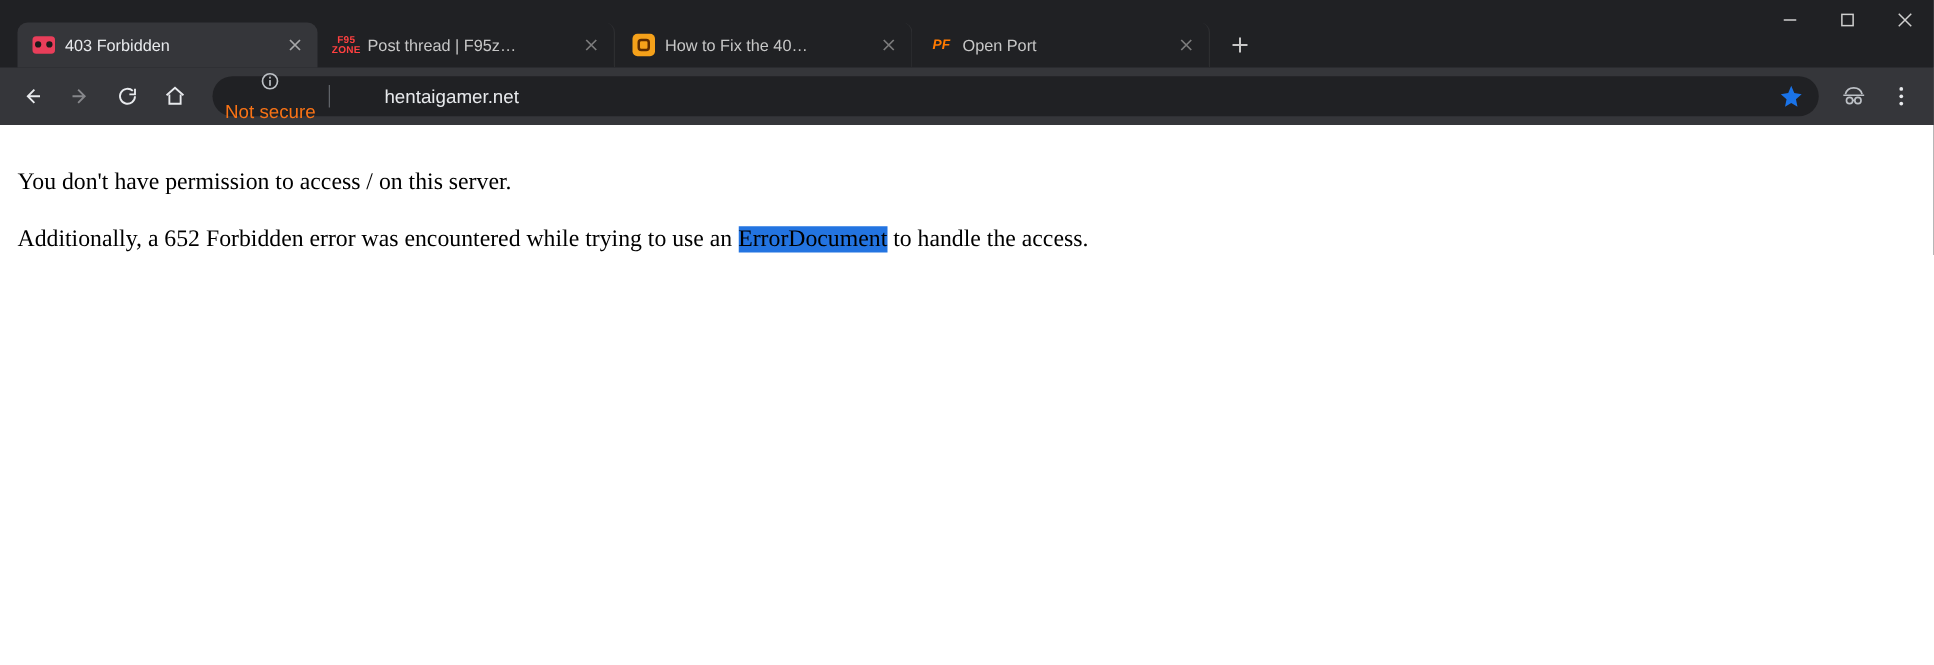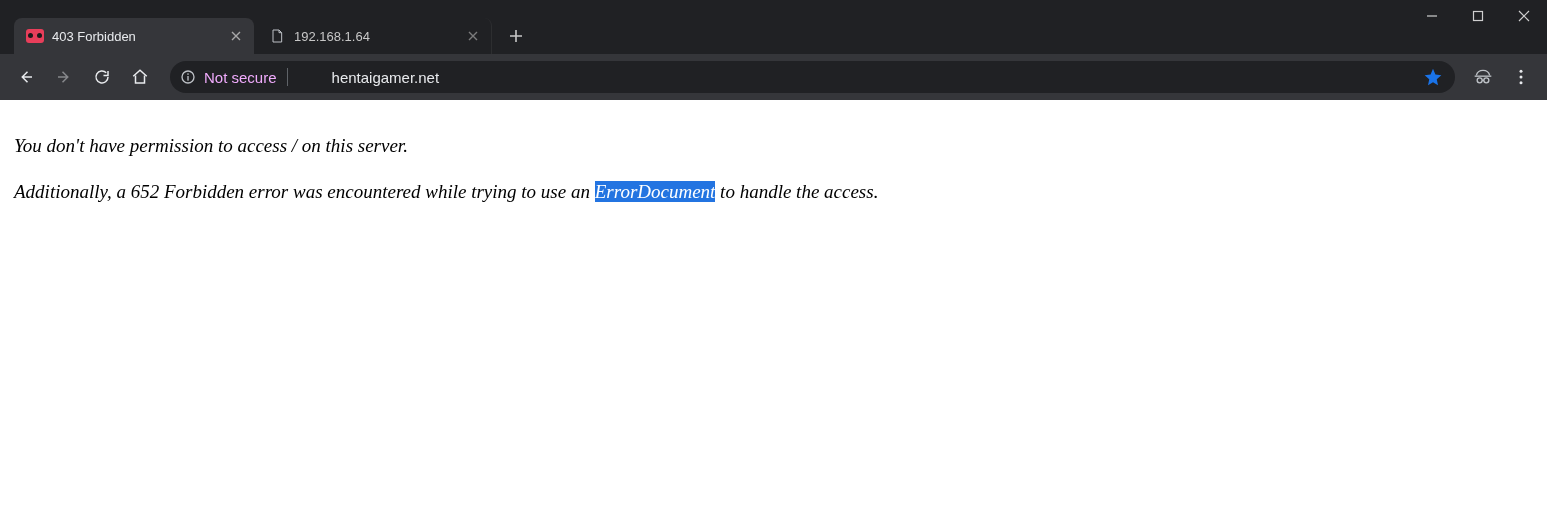--- a/index.html
+++ b/index.html
@@ -33,35 +33,35 @@
   .toolbar { height: 46px; background: #35363a; display:flex; align-items:center; padding: 0 8px; gap: 2px; }
   .navbtn { width:36px; height:36px; display:flex; align-items:center; justify-content:center; border-radius:50%; cursor:pointer; }
   .navbtn.disabled { opacity:.45; cursor:default; }
   .navbtn svg { width:18px; height:18px; stroke:#e8eaed; fill:none; stroke-width:2; }
 
   .omnibox {
     flex:1; height:32px; margin: 0 8px 0 10px; background:#202124;
     border-radius:16px; display:flex; align-items:center; padding: 0 10px;
     color:#e8eaed; font-size:15px; gap:10px;
   }
-  .omnibox .secure { display:flex; align-items:center; gap:8px; color:#f0abfc; font-size:15px; }
+  .omnibox .secure { display:flex; align-items:center; gap:8px; color:#f97316; font-size:15px;flex-direction:column; }
   .omnibox .secure svg { width:16px; height:16px; }
   .omnibox .divider { width:1px; height:18px; background:#5f6368; }
   .omnibox .url { flex:1; white-space:nowrap; overflow:hidden; color:#e8eaed;margin-left:34px; }
 
   .right-icons { display:flex; align-items:center; gap:2px; }
   .iconbtn { width:36px; height:36px; display:flex; align-items:center; justify-content:center; border-radius:50%; cursor:pointer; }
   .iconbtn svg { width:20px; height:20px; }
 
   
   .page { flex:1; background:#ffffff; overflow:auto; }
   .page-inner { padding: 14px 14px 22px 14px; font-family: "Times New Roman", Times, serif; color:#000; }
   .page-inner h1 { font-size: 38px; font-weight: bold; margin: 6px 0 22px 0; }
-  .page-inner p { font-size: 19px; line-height: 1.45; margin: 18px 0; font-style: italic; }
-  .highlight { background:#2374e1; color:#ffffff; }
+  .page-inner p { font-size: 19px; line-height: 1.45; margin: 18px 0; }
+  .highlight { background:#2374e1; color:#000000; }
 
   
   .fav-controller { width:18px; height:14px; background:#e83e5a; border-radius:3px; position:relative; }
   .fav-controller:before, .fav-controller:after{ content:""; position:absolute; width:5px; height:5px; background:#1a1a1a; border-radius:50%; top:4px; }
   .fav-controller:before{ left:2px; } .fav-controller:after{ right:2px; }
   .fav-f95 { font-size:8px; font-weight:700; color:#ff4040; letter-spacing:.2px; line-height:8px; text-align:center;}
   .fav-orange { width:18px; height:18px; background:#f5a11a; border-radius:4px; position:relative; }
   .fav-orange:before{content:""; position:absolute; inset:4px; border:2px solid #5c2b00; border-radius:3px;}
   .fav-pf { font-size:11px; font-weight:800; color:#ff7a00; font-style:italic; }
   .fav-doc svg { width:16px; height:16px; stroke:#bdc1c6; fill:none; stroke-width:1.5;}
@@ -77,37 +77,56 @@
           <span class="fav-controller"></span>
         </span>
       <span class="title">403 Forbidden</span>
       <span class="close">
         <svg viewBox="0 0 10 10">
             <path d="M1 1 L9 9 M9 1 L1 9" stroke="#cfcfcf" stroke-width="1.4"></path>
           </svg>
       </span>
     </div>
 
-
-
-
     <div class="tab" style="width:236px">
-      <span class="favicon fav-doc">
-        <svg viewBox="0 0 24 24">
-            <path d="M6 3h9l4 4v14H6z"></path>
-            <path d="M15 3v4h4"></path>
-          </svg>
-      </span>
-      <span class="title">192.168.1.64</span>
+      <span class="favicon">
+          <span class="fav-f95">F95<br>ZONE</span>
+        </span>
+      <span class="title">Post thread | F95z…</span>
       <span class="close">
         <svg viewBox="0 0 10 10">
             <path d="M1 1 L9 9 M9 1 L1 9" stroke="#9a9a9a" stroke-width="1.4"></path>
           </svg>
       </span>
     </div>
+
+    <div class="tab" style="width:236px">
+      <span class="favicon">
+          <span class="fav-orange"></span>
+        </span>
+      <span class="title">How to Fix the 40…</span>
+      <span class="close">
+        <svg viewBox="0 0 10 10">
+            <path d="M1 1 L9 9 M9 1 L1 9" stroke="#9a9a9a" stroke-width="1.4"></path>
+          </svg>
+      </span>
+    </div>
+
+    <div class="tab" style="width:236px">
+      <span class="favicon">
+          <span class="fav-pf">PF</span>
+        </span>
+      <span class="title">Open Port</span>
+      <span class="close">
+        <svg viewBox="0 0 10 10">
+            <path d="M1 1 L9 9 M9 1 L1 9" stroke="#9a9a9a" stroke-width="1.4"></path>
+          </svg>
+      </span>
+    </div>
+
 
     <div class="newtab">
       <svg viewBox="0 0 14 14">
           <path d="M7 1v12M1 7h12" stroke-width="1.6"></path>
         </svg>
     </div>
   </div>
 
   <div class="window-controls">
     <div class="winbtn">

